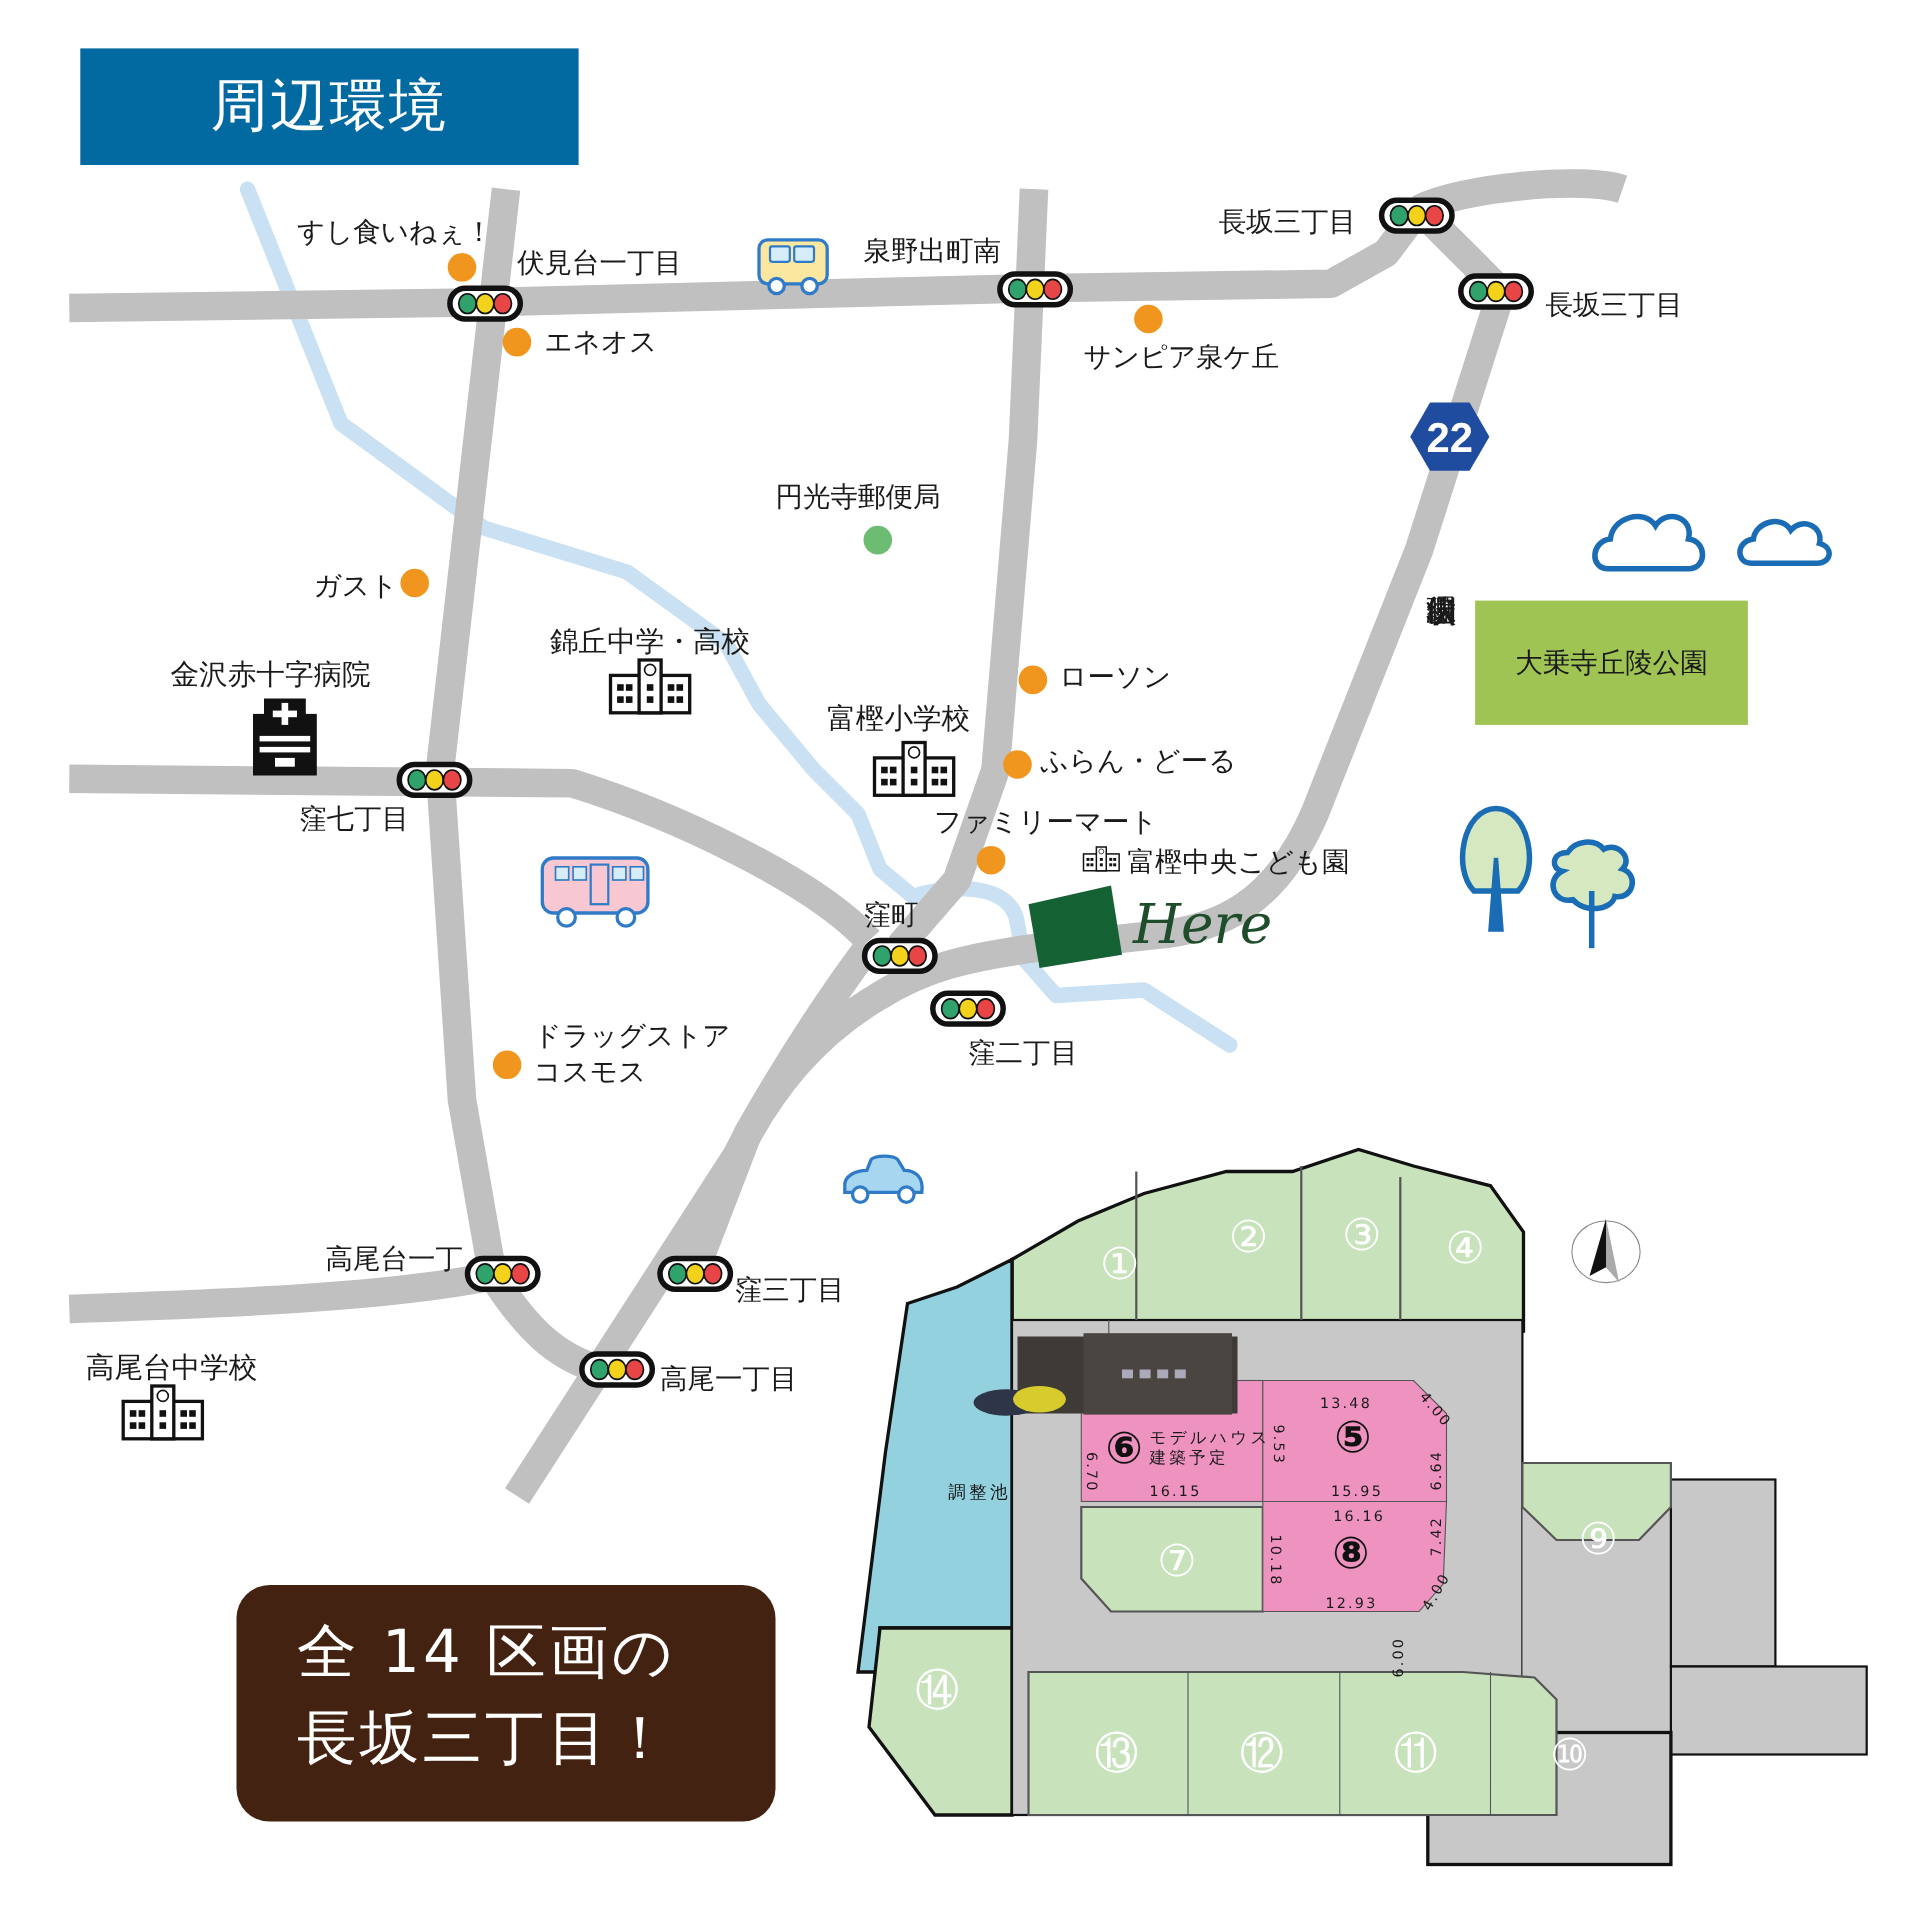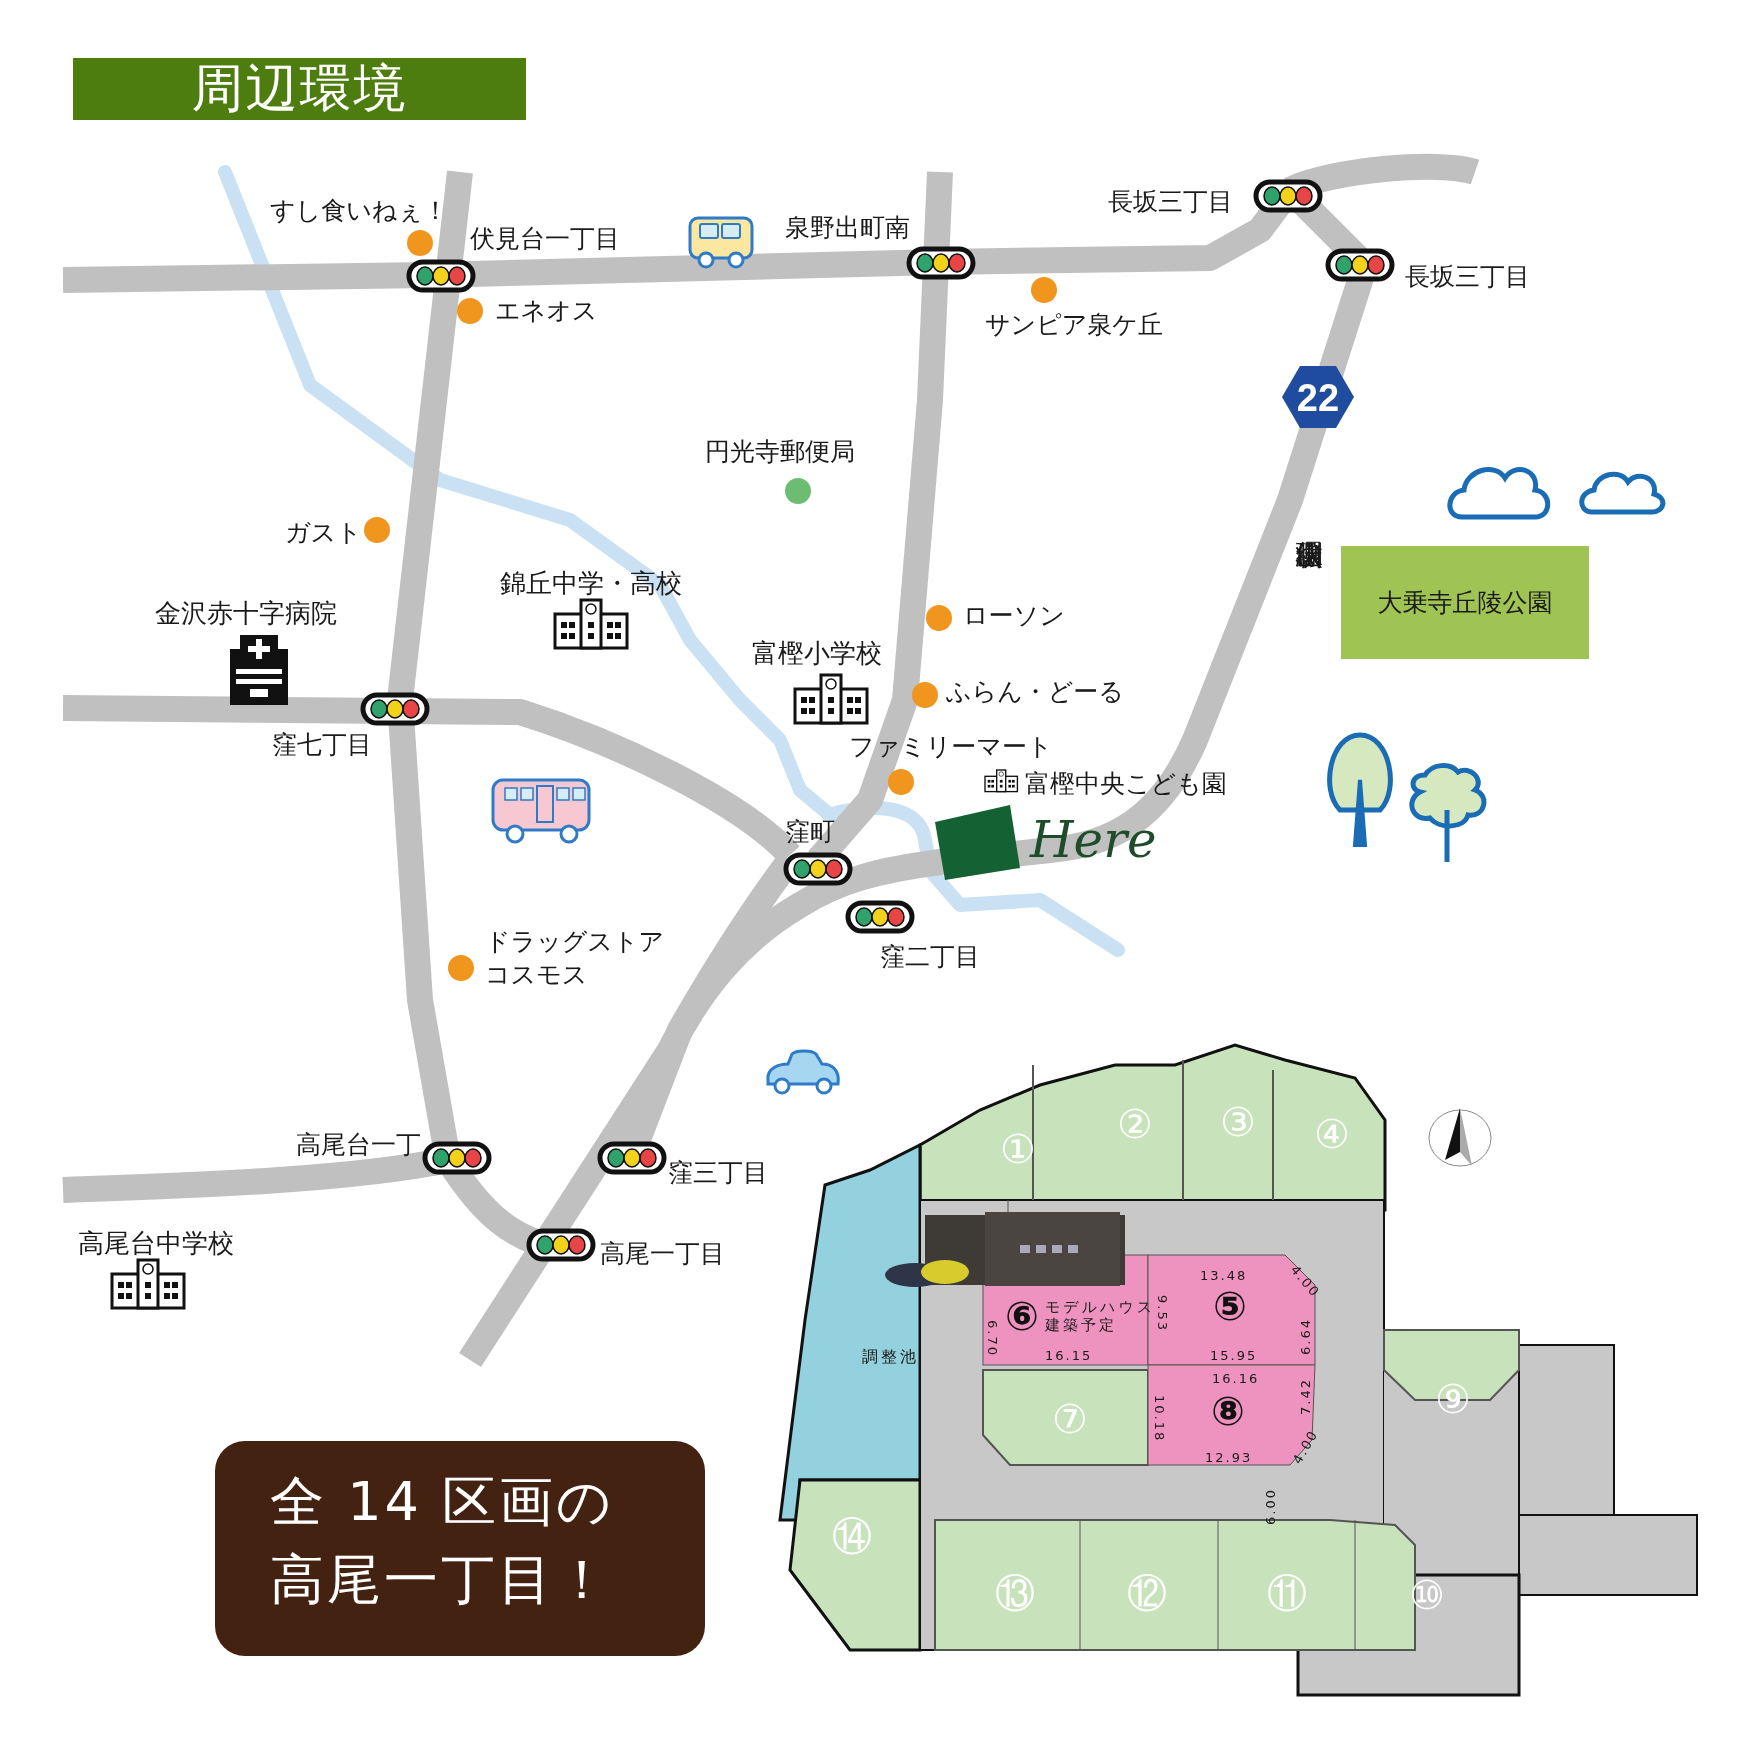--- a/index.html
+++ b/index.html
@@ -1,19 +1,19 @@
 <!DOCTYPE html>
 <html><head>
 <meta charset="utf-8">
 <style>
   html,body{margin:0;padding:0;background:#fff;}
   body{width:1754px;height:1754px;position:relative;overflow:hidden;font-family:"DejaVu Sans","Liberation Sans",sans-serif;}
   svg{position:absolute;left:0;top:0;}
   .lbl{font-family:"DejaVu Sans","Liberation Sans",sans-serif;fill:#1a1a1a;}
-  .title-box{position:absolute;left:73px;top:58px;width:453px;height:62px;background:#4d7c0f;display:flex;align-items:center;justify-content:center;}
+  .title-box{position:absolute;left:73px;top:44px;width:453px;height:106px;background:#0369a1;display:flex;align-items:center;justify-content:center;}
   .title-box span{color:#fff;font-size:52px;letter-spacing:2px;font-family:"DejaVu Sans","Liberation Sans",sans-serif;}
   .promo{position:absolute;left:215px;top:1441px;width:490px;height:215px;background:#432211;border-radius:30px;color:#fff;font-size:54px;line-height:78px;padding:22px 0 0 55px;box-sizing:border-box;font-family:"DejaVu Sans","Liberation Sans",sans-serif;letter-spacing:3px;}
   .promo div{white-space:nowrap;}
 </style>
 </head>
 <body>
 
 <div class="title-box">
     <span>周辺環境</span>
   </div>
@@ -248,14 +248,14 @@
 
   <g transform="translate(1460,1138)">
     <ellipse cx="0" cy="0" rx="31" ry="28" fill="#fff" stroke="#888" stroke-width="1"></ellipse>
     <polygon points="0,-30 -15,22 0,14" fill="#111"></polygon>
     <polygon points="0,-30 12,28 0,14" fill="#aaa"></polygon>
   </g>
 </svg>
 
 <div class="promo">
   <div>全 14 区画の</div>
-  <div>高尾一丁目！</div>
+  <div>長坂三丁目！</div>
 </div>
 
 </body></html>

